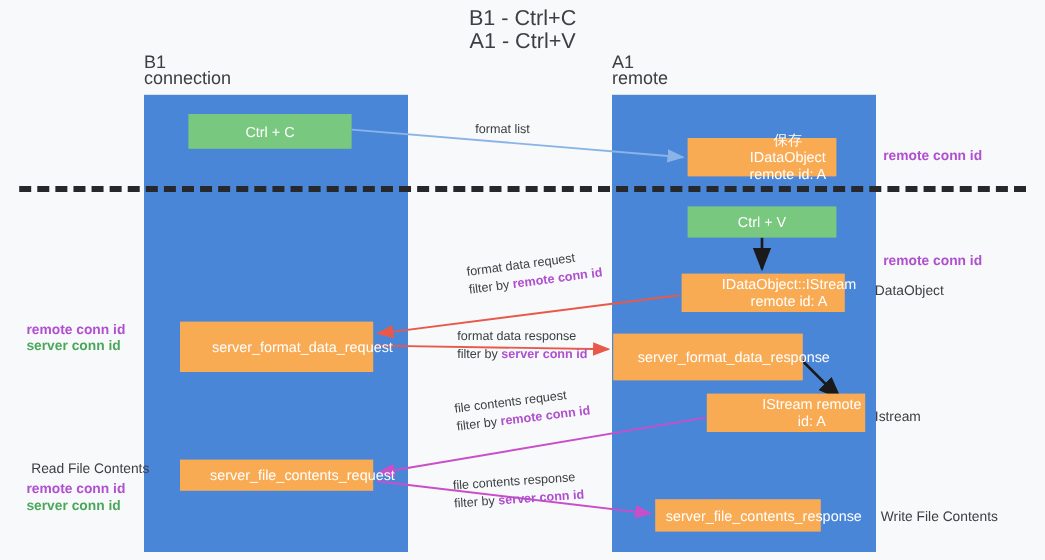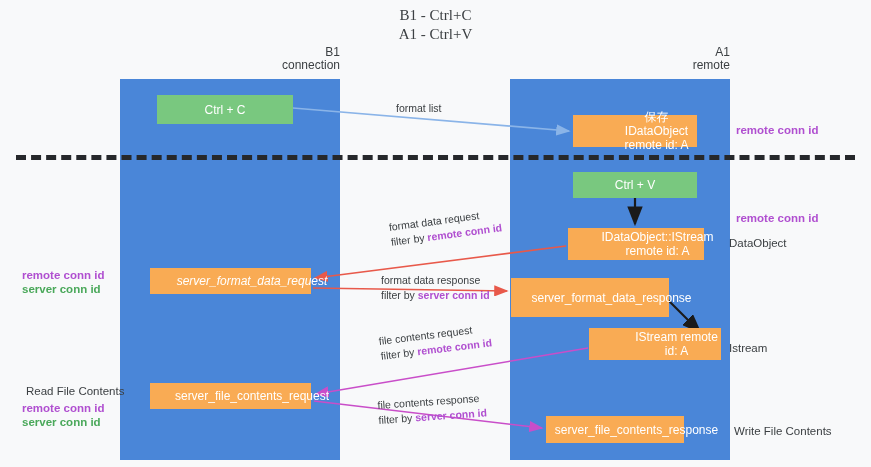--- a/index.html
+++ b/index.html
@@ -20,31 +20,30 @@
     width: 871px;
     height: 467px;
   }
   .abs { position: absolute; }
 
   
   #title {
     left: 0; top: 6px;
     width: 871px;
     text-align: center;
+    font-size: 18px;
+    line-height: 19px;
+    color: #3c4043;
+    white-space: pre-line;
+  }
+
+  
+  .lane-head {
+    text-align: left;
     font-size: 15px;
-    line-height: 19px;
-    color: #3c4043;
-    white-space: pre-line;
-    font-family: Liberation Serif, serif;
-  }
-
-  
-  .lane-head {
-    text-align: right;
-    font-size: 12px;
     line-height: 13px;
     color: #3c4043;
     white-space: pre-line;
   }
   #head-b1 { left: 120px; top: 46px; width: 220px; }
   #head-a1 { left: 510px; top: 46px; width: 220px; }
 
   
   .lane {
     background: #4a86d8;
@@ -74,21 +73,21 @@
     line-height: 14px;
     z-index: 5;
   }
   .box.orange { background: #f9ab54; padding-left: 43px; }
   .box.green  { background: #79c87f; }
 
   #box-ctrlc  { left: 157px; top: 95px;  width: 136px; height: 29px; }
   #box-save   { left: 573px; top: 115px; width: 124px; height: 32px; }
   #box-ctrlv  { left: 573px; top: 172px; width: 124px; height: 26px; }
   #box-getdata{ left: 568px; top: 228px; width: 136px; height: 32px; }
-  #box-sfdreq { left: 150px; top: 268px; width: 161px; height: 26px; font-style: italic; }
+  #box-sfdreq { left: 150px; top: 268px; width: 161px; height: 42px; }
   #box-sfdres { left: 511px; top: 278px; width: 158px; height: 39px; }
   #box-istream{ left: 589px; top: 328px; width: 132px; height: 32px; }
   #box-sfcreq { left: 150px; top: 383px; width: 161px; height: 26px; }
   #box-sfcres { left: 546px; top: 416px; width: 138px; height: 27px; }
 
   
   .side-label {
     font-size: 11.5px;
     line-height: 14px;
     color: #3c4043;

